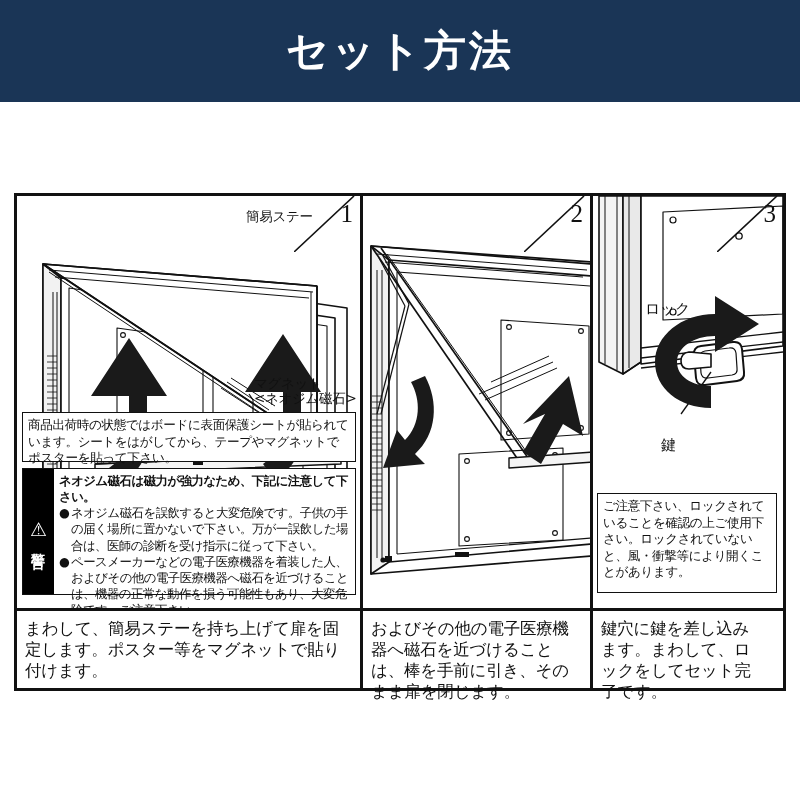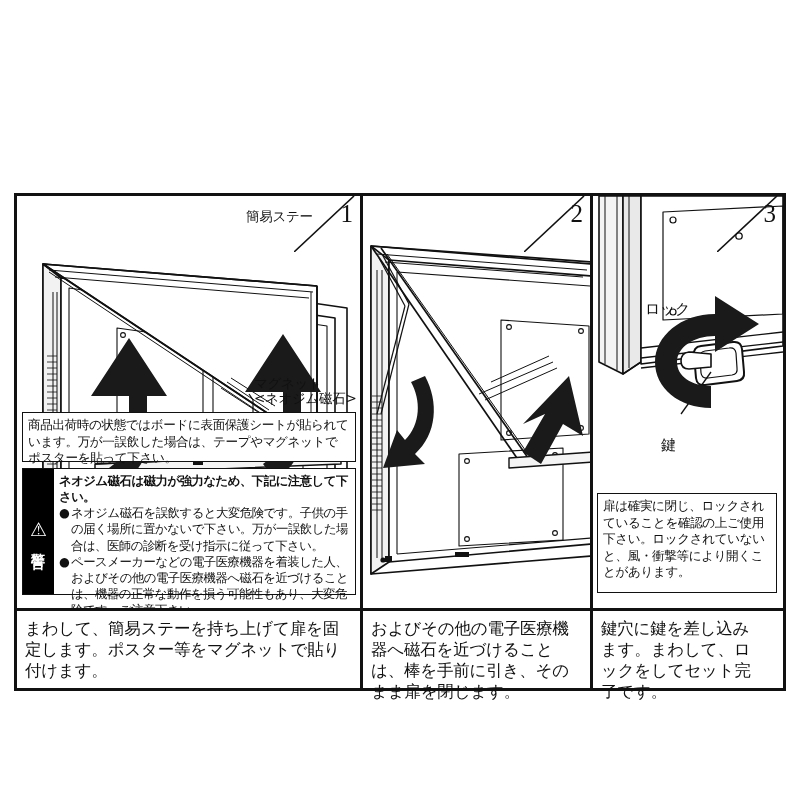--- a/index.html
+++ b/index.html
@@ -196,20 +196,23 @@
     position: absolute;
     left: 0;
     top: 0;
   }
 </style>
 </head>
 <body>
 
 <div id="page">
 
+  <div class="banner">
+    <div class="banner-title">セット方法</div>
+  </div>
 
   <div class="sheet">
 
     <div class="panels-row">
 
       <div class="panel p1">
 
         <svg class="illus" width="346" height="412" viewBox="0 0 346 412">
           <g fill="none" stroke="#111" stroke-width="1.6" stroke-linejoin="round">
 
@@ -318,21 +321,21 @@
         <div class="lbl" style="left:237px; top:194px;">&lt;ネオジム磁石&gt;</div>
 
         <div class="corner-num">
           <svg width="66" height="56" viewBox="0 0 66 56">
             <path d="M0 56 L60 0" fill="none" stroke="#111" stroke-width="1.6"></path>
           </svg>
           <span class="num">1</span>
         </div>
 
         <div class="note-box" style="left:5px; top:216px; width:334px; height:50px;">
-          <span>商品出荷時の状態ではボードに表面保護シートが貼られています。万が一誤飲した場合は、テープやマグネットでポスターを貼って下さい。</span>
+          <span>商品出荷時の状態ではボードに表面保護シートが貼られています。シートをはがしてから、テープやマグネットでポスターを貼って下さい。</span>
         </div>
 
         <div class="warn-box">
           <div class="warn-bar">
             <div class="warn-tri">⚠</div>
             <div class="warn-vert">警告</div>
           </div>
           <div class="warn-body">
             <span class="warn-head">ネオジム磁石は磁力が強力なため、下記に注意して下さい。</span>
             <span class="warn-item">
@@ -498,21 +501,21 @@
 
         <div class="corner-num">
           <svg width="66" height="56" viewBox="0 0 66 56">
             <path d="M0 56 L60 0" fill="none" stroke="#111" stroke-width="1.6"></path>
             <circle cx="22" cy="40" r="3.2" fill="none" stroke="#111" stroke-width="1.3"></circle>
           </svg>
           <span class="num">3</span>
         </div>
 
         <div class="note-box" style="left:4px; top:297px; width:180px; height:100px;">
-          <span>扉は確実に閉じ、ロックされていることを確認の上ご使用下さい。ロックされていないと、風・衝撃等により開くことがあります。</span>
+          <span>ご注意下さい、ロックされていることを確認の上ご使用下さい。ロックされていないと、風・衝撃等により開くことがあります。</span>
         </div>
       </div>
     </div>
 
     <div class="captions-row">
       <div class="caption c1">まわして、簡易ステーを持ち上げて扉を固定します。ポスター等をマグネットで貼り付けます。</div>
       <div class="caption c2">およびその他の電子医療機器へ磁石を近づけることは、棒を手前に引き、そのまま扉を閉じます。</div>
       <div class="caption c3">鍵穴に鍵を差し込みます。まわして、ロックをしてセット完了です。</div>
     </div>
 

